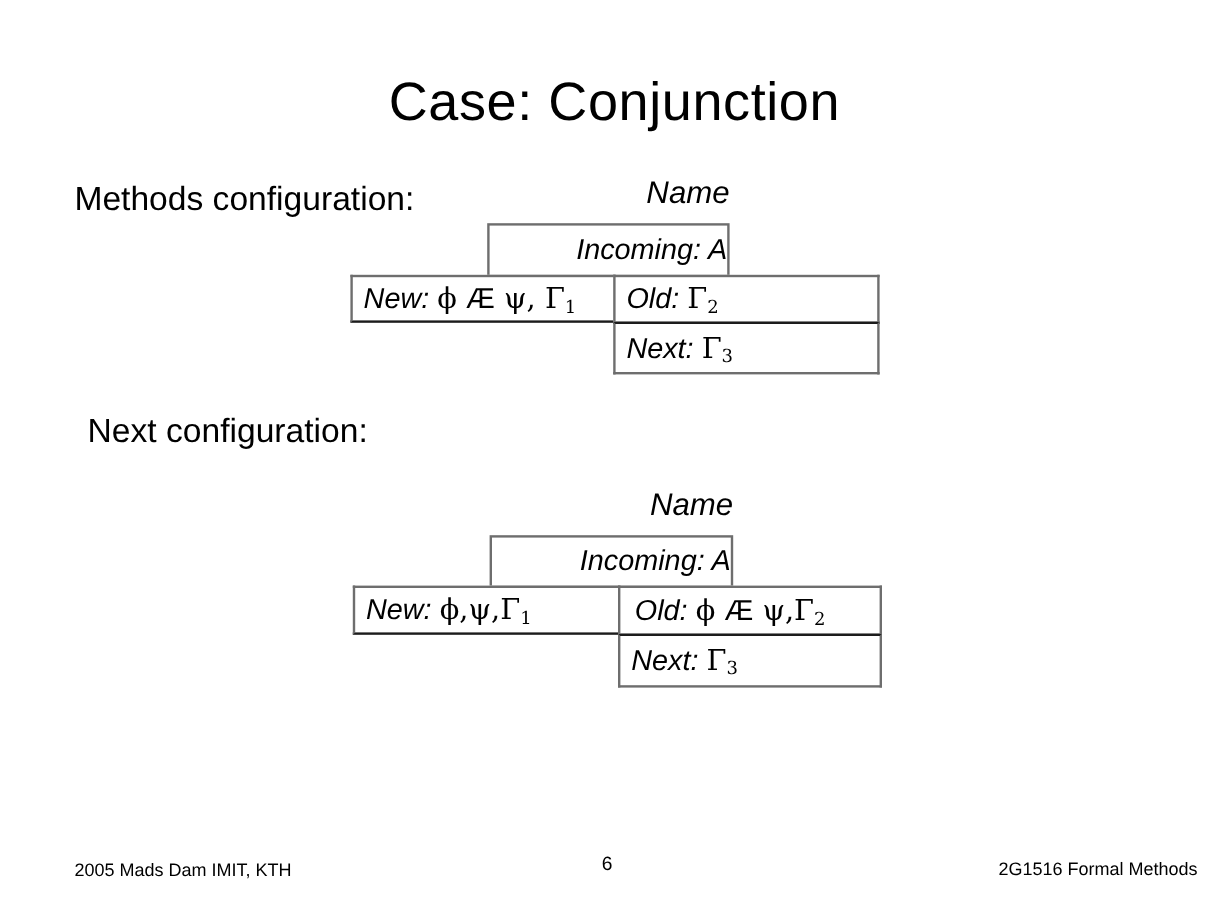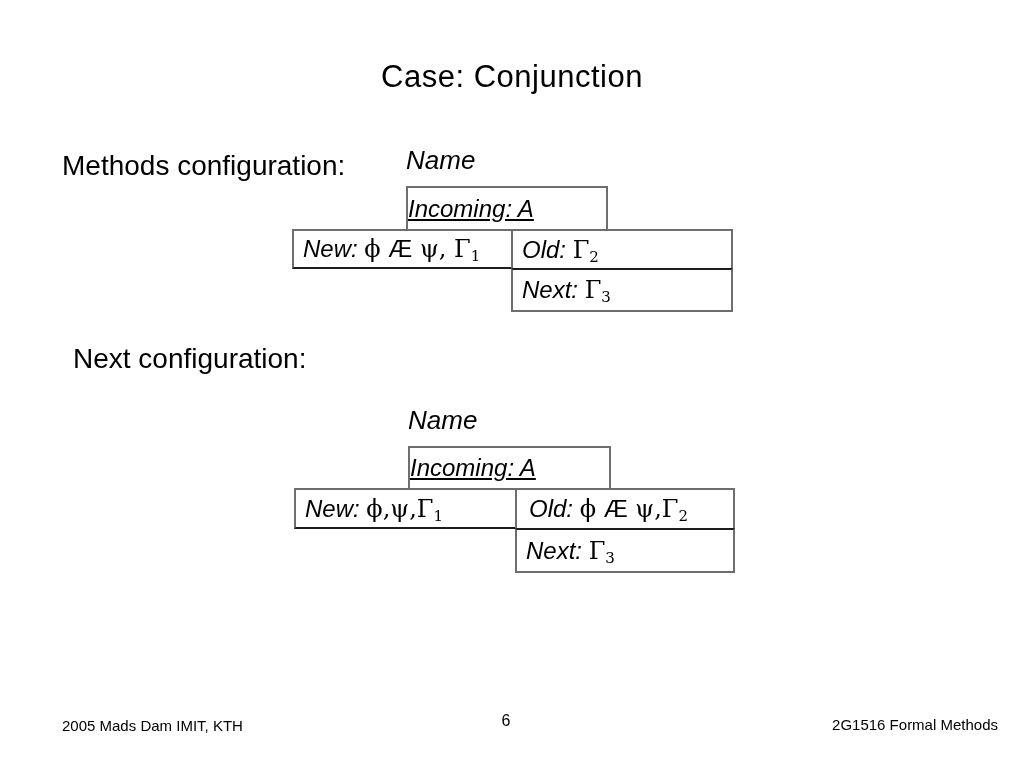--- a/index.html
+++ b/index.html
@@ -6,44 +6,44 @@
   body {
     width:1024px; height:768px; position:relative;
     background:#ffffff; color:#000000;
     font-family:"Liberation Sans", sans-serif;
     overflow:hidden;
   }
   .abs { position:absolute; }
 
   .slide-title {
     left:0; top:59px; width:100%;
-    text-align:center; font-size:31px; font-weight:normal;
+    text-align:center; font-size:45px; font-weight:normal;
     margin:0; letter-spacing:0.5px;
   }
 
   .section-label { font-size:28px; }
   .section-label.current { left:62px; top:150px; }
   .section-label.next    { left:73px; top:343px; }
 
   .name-label {
-    font-style:italic; font-size:26px; text-align:left;
+    font-style:italic; font-size:26px; text-align:right;
   }
   .name-label.n1 { left:406px; top:145px; width:202px; }
   .name-label.n2 { left:408px; top:405px; width:203px; }
 
   .box {
     position:absolute; box-sizing:border-box;
     background:#ffffff;
     border:2px solid #6e6e6e;
     display:flex; align-items:center;
     font-size:24px; font-style:italic;
     white-space:pre;
   }
   .box .row-text { white-space:pre; }
-  .box.center { justify-content:flex-start;text-decoration:underline; }
+  .box.center { justify-content:flex-end; }
   .box.left   { padding-left:9px; }
   .dark-bottom { border-bottom-color:#1c1c1c; }
   .dark-top    { border-top-color:#1c1c1c; }
 
   
   .d1.incoming { left:406px; top:186px; width:202px; height:45px; }
   .d1.new-box  { left:292px; top:229px; width:221px; height:40px; }
   .d1.old-box  { left:511px; top:229px; width:222px; height:41px; }
   .d1.next-box { left:511px; top:268px; width:222px; height:44px; }
 

